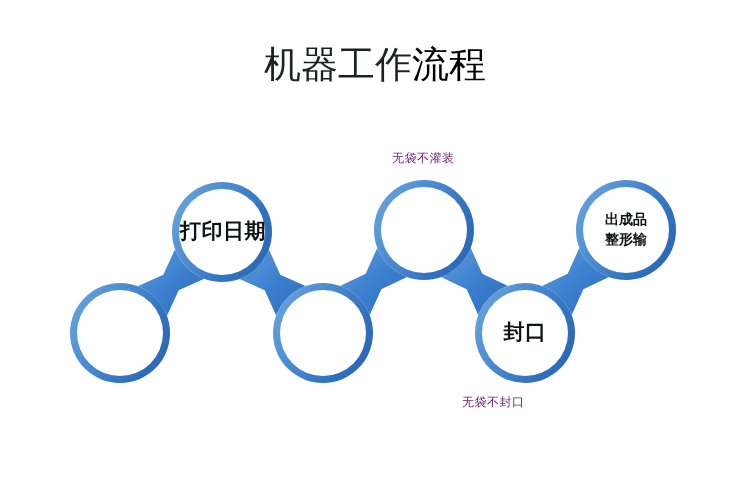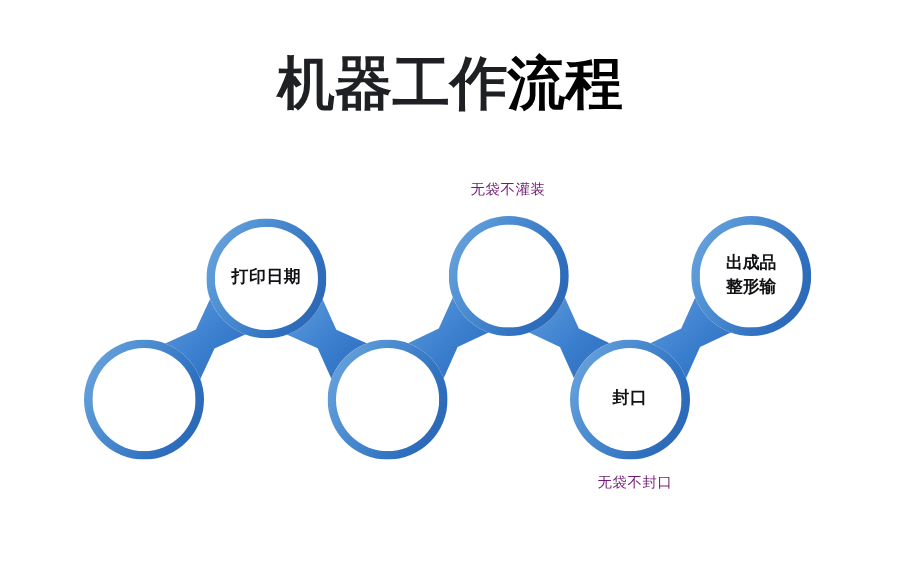--- a/index.html
+++ b/index.html
@@ -25,22 +25,22 @@
   
   .title-wrap {
     position: absolute;
     left: 0;
     top: 46px;
     width: 750px;
     text-align: center;
     white-space: nowrap;
   }
   .title-text {
-    font-size: 48px;
-    font-weight: 700;
+    font-size: 37px;
+    font-weight: 400;
     letter-spacing: 0px;
     line-height: 1;
     font-family: "DejaVu Sans", "Liberation Sans", sans-serif;
   }
   .title-dark { color: #1f2023; }
   .title-accent { color: #000000; }
 
   
   #connectors {
     position: absolute;
@@ -73,21 +73,21 @@
     border-radius: 50%;
     box-sizing: border-box;
     border: 7px solid transparent;
     background:
       linear-gradient(#ffffff, #ffffff) padding-box,
       linear-gradient(118deg, #6fa8df 0%, #4e8fd2 34%, #2f70c0 72%, #2a64ae 100%) border-box;
   }
   .node .node-label {
     position: relative;
     z-index: 2;
-    font-size: 14px;
+    font-size: 21px;
     font-weight: 700;
     color: #101114;
     line-height: 1.42;
     letter-spacing: 0.5px;
     width: 84px;
     word-break: keep-all;
   }
   .node .node-label.small {
     font-size: 14px;
     letter-spacing: 0px;
@@ -156,16 +156,16 @@
         <div class="ring"></div>
         <div class="node-label small">
           <div>出成品</div>
           <div>整形输</div>
         </div>
       </div>
     </div>
 
   <div id="annotation-layer">
       <div class="annotation" style="left: 392px; top: 150px;">无袋不灌装</div>
-      <div class="annotation" style="left: 498px; top: 394px;">无袋不封口</div>
+      <div class="annotation" style="left: 462px; top: 394px;">无袋不封口</div>
     </div>
 
 </div>
 
 </body></html>

